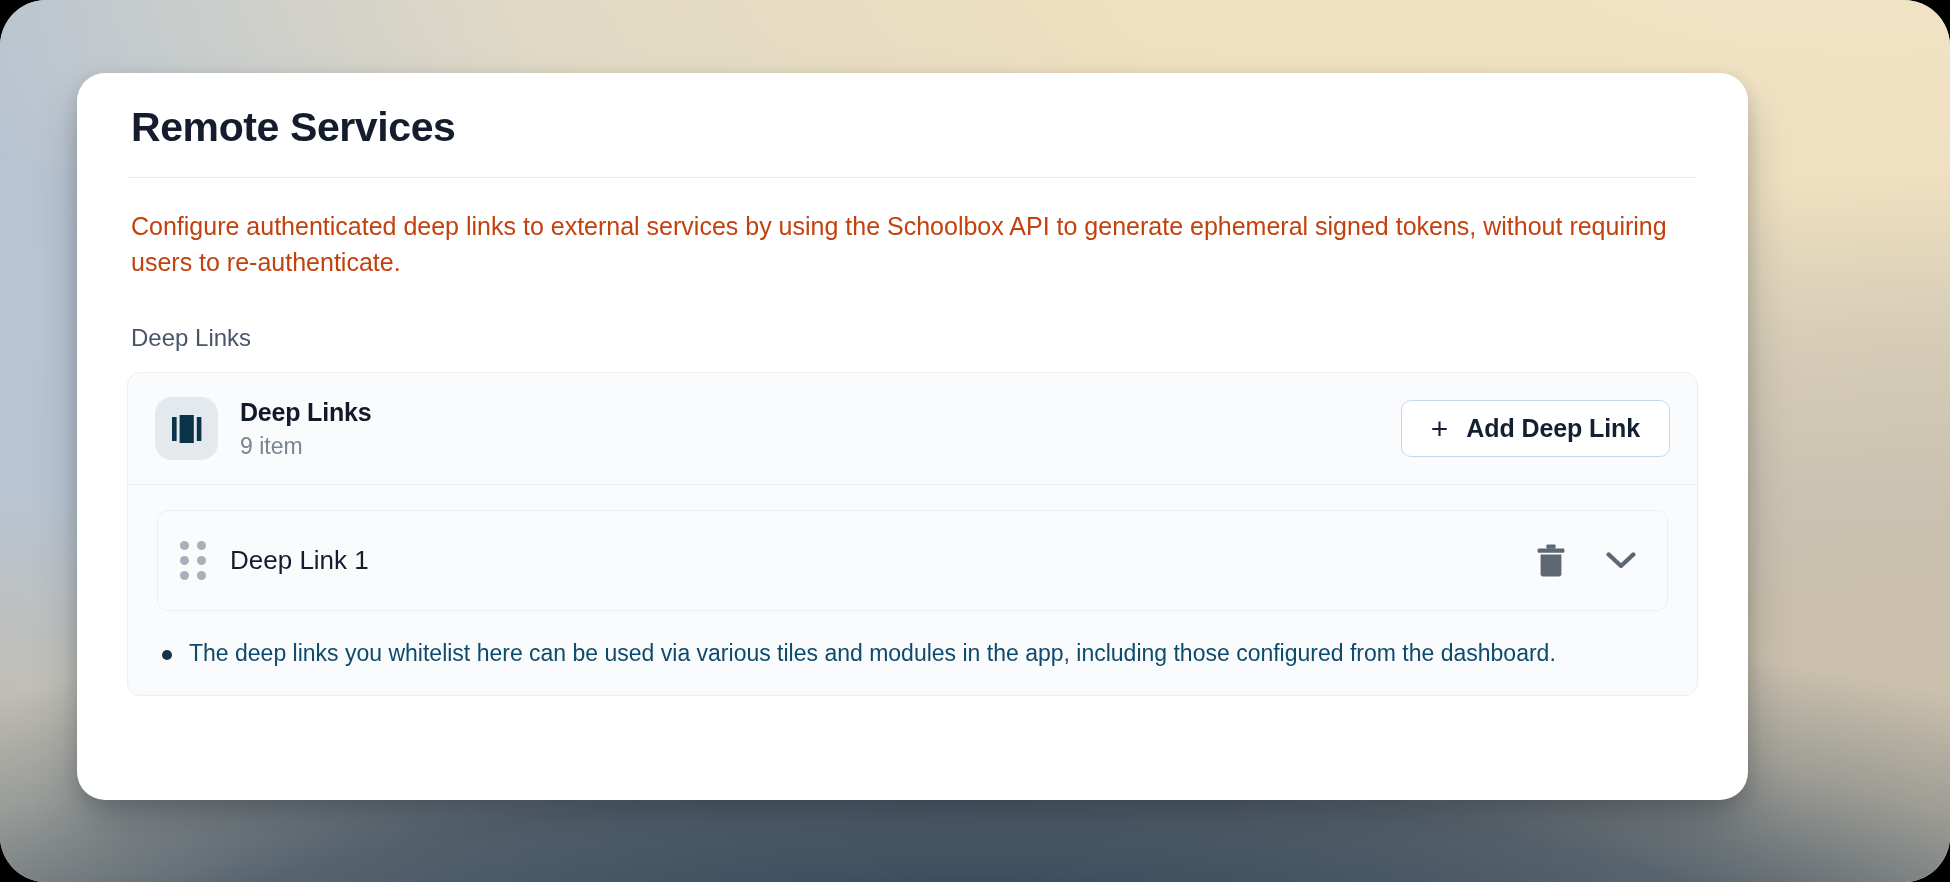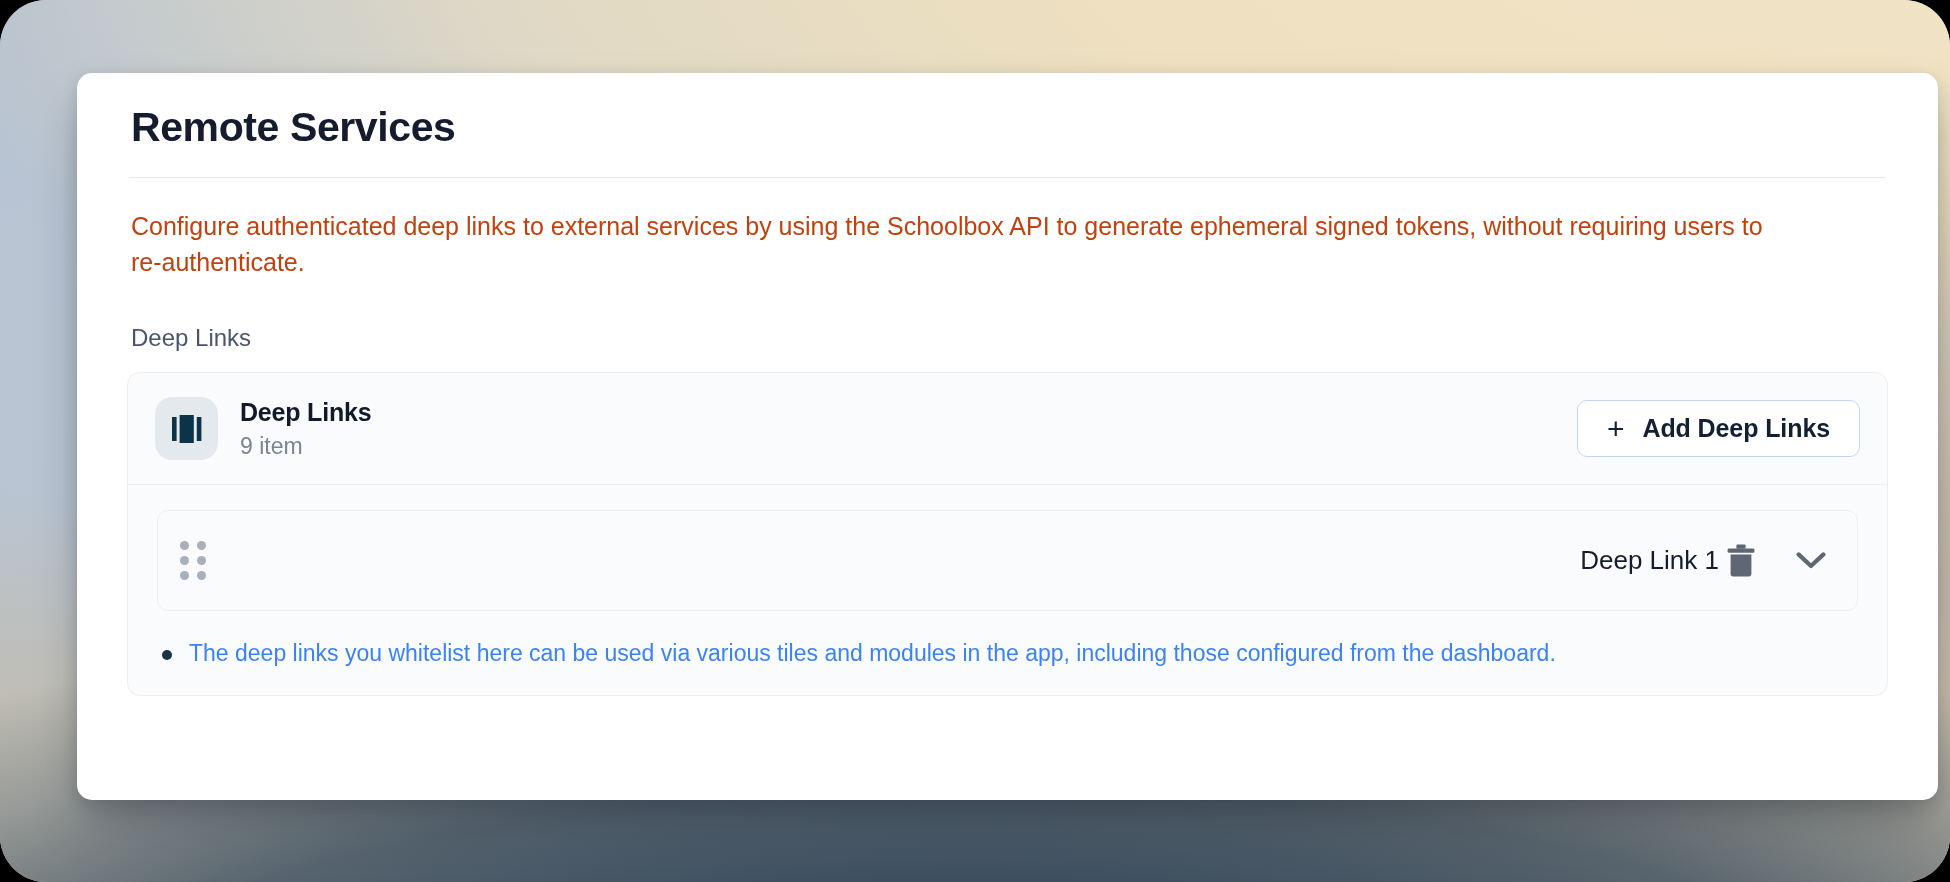--- a/index.html
+++ b/index.html
@@ -49,24 +49,24 @@
   .bg-slate {
     background:
       radial-gradient(78% 46% at 50% 106%, #2f4254 0%, #35485a 26%, rgba(57,75,92,0.78) 50%, rgba(70,88,105,0.34) 70%, rgba(90,104,118,0) 88%);
   }
 
   
   #panel {
     position: absolute;
     left: 77px;
     top: 73px;
-    width: 1861px;
+    width: 1671px;
     height: 727px;
     background: #ffffff;
-    border-radius: 15px;
+    border-radius: 28px;
     box-shadow: 0 26px 48px -8px rgba(20,28,40,0.34),
                 0 6px 16px rgba(20,28,40,0.14);
     padding: 0 48px;
   }
 
   
   .page-title {
     font-size: 41px;
     font-weight: bold;
     letter-spacing: -0.4px;
@@ -158,21 +158,20 @@
   .rows-area { padding: 25px 29px 0 29px; }
 
   .link-row {
     display: flex;
     align-items: center;
     height: 101px;
     background: #fafbfc;
     border: 1px solid #eceef1;
     border-radius: 11px;
     padding: 0 24px 0 22px;
-    text-align: right;
   }
 
   .drag-handle {
     flex: 0 0 auto;
     width: 26px;
     display: grid;
     grid-template-columns: repeat(2, 9px);
     grid-auto-rows: 9px;
     gap: 6px 8px;
     cursor: grab;
@@ -196,21 +195,21 @@
     cursor: pointer; background: none; border: 0; padding: 0;
   }
 
   
   .footnote {
     display: flex;
     align-items: flex-start;
     gap: 17px;
     padding: 29px 29px 28px 34px;
     font-size: 23px;
-    color: #3b82f6;
+    color: #0c4a6e;
   }
   .footnote .dot {
     flex: 0 0 auto;
     width: 10px; height: 10px;
     border-radius: 50%;
     background: #1b3348;
     margin-top: 10px;
   }
 </style>
 </head>
@@ -245,21 +244,21 @@
           </svg>
         </span>
 
         <div class="group-head-text">
           <div class="group-title">Deep Links</div>
           <div class="group-sub">9 item</div>
         </div>
 
         <button class="add-btn">
           <span class="plus">+</span>
-          <span>Add Deep Links</span>
+          <span>Add Deep Link</span>
         </button>
 
       </div>
 
       <div class="rows-area">
 
         <div class="link-row">
 
           <span class="drag-handle">
             <i></i>

